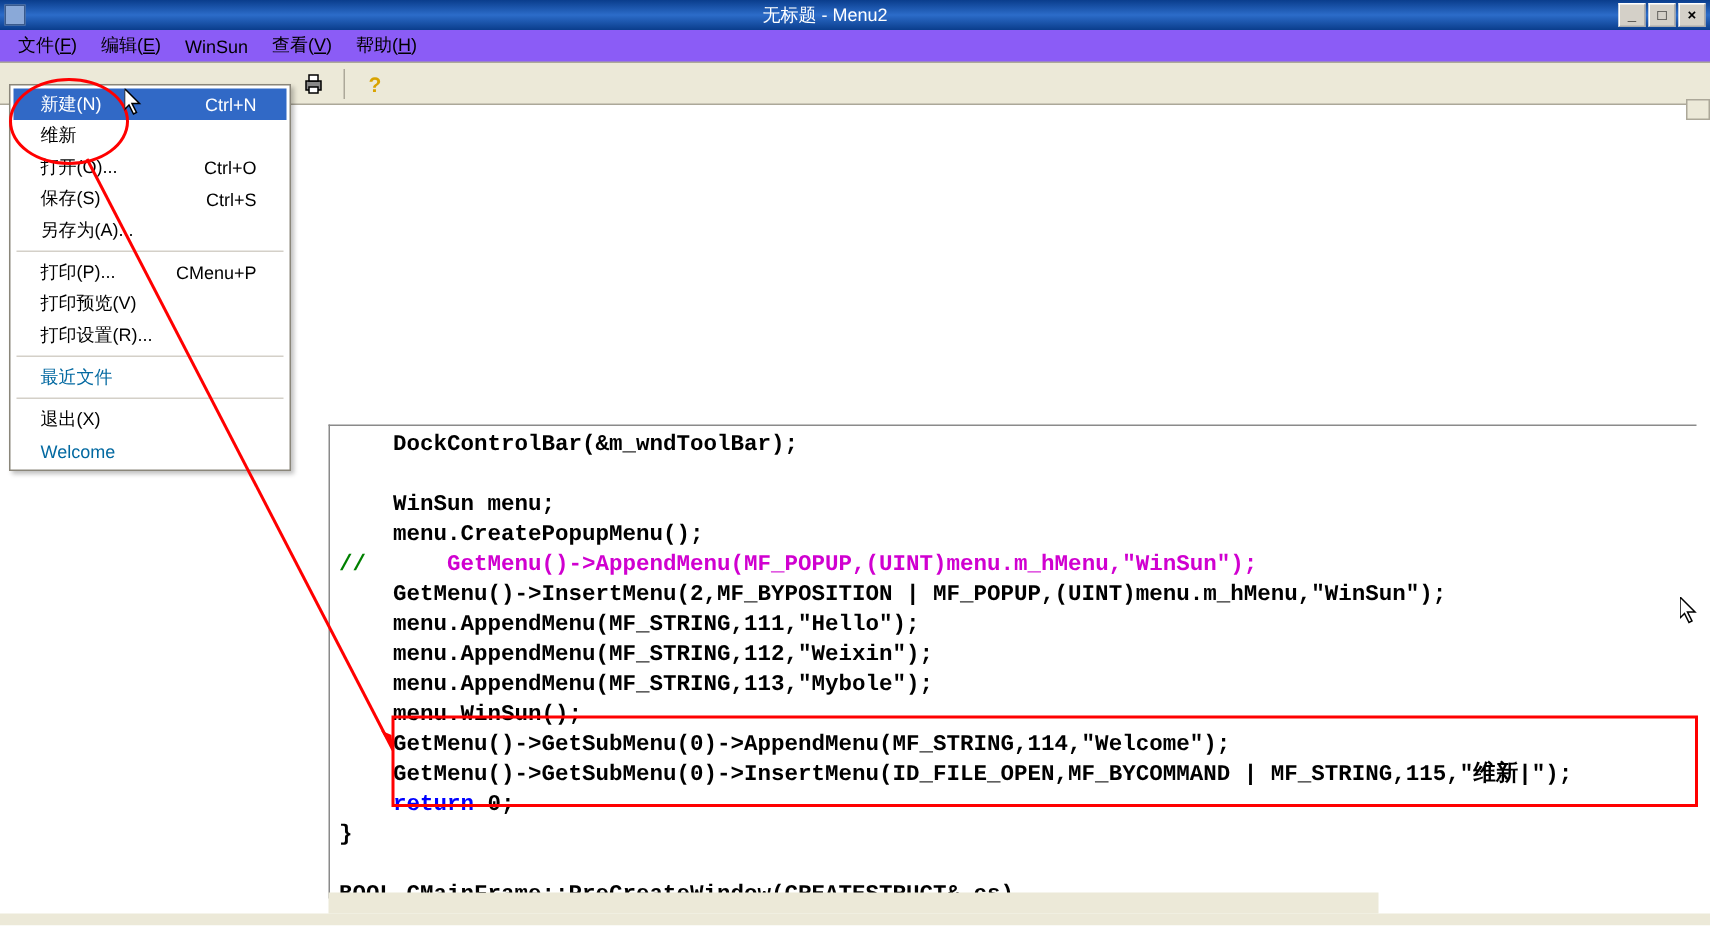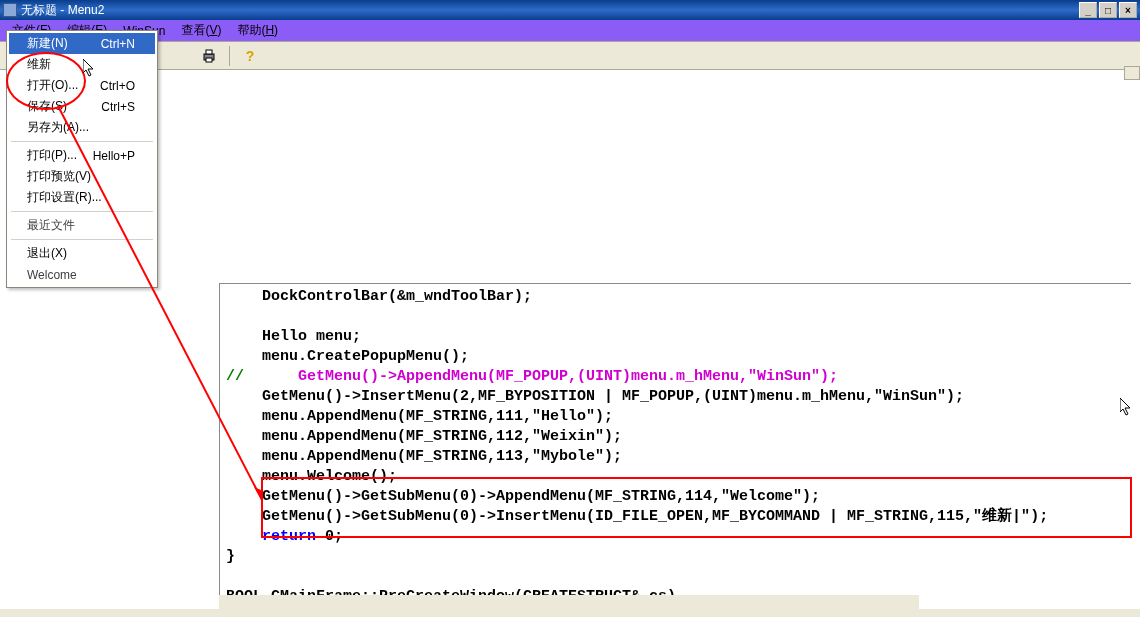--- a/index.html
+++ b/index.html
@@ -12,20 +12,21 @@
   overflow: hidden;
   position: relative;
 }
 .titlebar {
   height: 20px;
   background: linear-gradient(to bottom, #0a3d8c, #2c6cc9, #0a3d8c);
   color: #fff;
   display: flex;
   align-items: center;
   padding: 0 3px;
+  text-align: center;
 }
 .titlebar .icon {
   width: 14px; height: 14px;
   margin-right: 4px;
   background: #8aa9d8;
   border: 1px solid #3a5a8c;
 }
 .titlebar .title { flex: 1; font-size: 12px; }
 .titlebar .btns { display: flex; gap: 2px; }
 .titlebar .btn {
@@ -65,40 +66,40 @@
   display: flex; align-items: center; justify-content: center;
 }
 .toolbar .sep {
   width: 1px; height: 20px;
   background: #aca899;
   margin: 0 3px;
 }
 .dropdown {
   position: absolute;
   left: 6px;
-  top: 30px;
-  width: 152px;
+  top: 56px;
+  width: 188px;
   background: #fff;
   border: 1px solid #8a867a;
   box-shadow: 2px 2px 3px rgba(0,0,0,.25);
   padding: 2px;
 }
 .dropdown .ditem {
   height: 21px;
   display: flex;
   align-items: center;
   padding: 0 20px 0 18px;
   font-size: 12px;
   position: relative;
 }
 .dropdown .ditem.selected {
   background: #3169c6;
   color: #fff;
 }
-.dropdown .ditem.disabled { color: #404040; justify-content: center; }
+.dropdown .ditem.disabled { color: #0369a1; justify-content: center; }
 .dropdown .ditem .label { flex: 1; }
 .dropdown .ditem .shortcut { font-size: 12px; text-align: right; }
 .dropdown .dsep {
   height: 1px;
   background: #d4d0c8;
   margin: 3px 2px;
 }
 .codepane {
   position: absolute;
   left: 219px;
@@ -235,21 +236,21 @@
   <div class="ditem">
     <span class="label">保存(S)</span>
     <span class="shortcut">Ctrl+S</span>
   </div>
   <div class="ditem">
     <span class="label">另存为(A)...</span>
   </div>
   <div class="dsep"></div>
   <div class="ditem">
     <span class="label">打印(P)...</span>
-    <span class="shortcut">Hello+P</span>
+    <span class="shortcut">CMenu+P</span>
   </div>
   <div class="ditem">
     <span class="label">打印预览(V)</span>
   </div>
   <div class="ditem">
     <span class="label">打印设置(R)...</span>
   </div>
   <div class="dsep"></div>
   <div class="ditem disabled">
     <span class="label">最近文件</span>
@@ -258,28 +259,28 @@
   <div class="ditem">
     <span class="label">退出(X)</span>
   </div>
   <div class="ditem disabled">
     <span class="label">Welcome</span>
   </div>
 </div>
 
 <div class="codepane"><span>    DockControlBar(&amp;m_wndToolBar);</span>
 <span></span>
-<span>    Hello menu;</span>
+<span>    WinSun menu;</span>
 <span>    menu.CreatePopupMenu();</span>
 <span class="comment">//  </span><span class="popup">GetMenu()-&gt;AppendMenu(MF_POPUP,(UINT)menu.m_hMenu,"WinSun");</span>
 <span>    GetMenu()-&gt;InsertMenu(2,MF_BYPOSITION | MF_POPUP,(UINT)menu.m_hMenu,"WinSun");</span>
 <span>    menu.AppendMenu(MF_STRING,111,"Hello");</span>
 <span>    menu.AppendMenu(MF_STRING,112,"Weixin");</span>
 <span>    menu.AppendMenu(MF_STRING,113,"Mybole");</span>
-<span>    menu.Welcome();</span>
+<span>    menu.WinSun();</span>
 <span>    GetMenu()-&gt;GetSubMenu(0)-&gt;AppendMenu(MF_STRING,114,"Welcome");</span>
 <span>    GetMenu()-&gt;GetSubMenu(0)-&gt;InsertMenu(ID_FILE_OPEN,MF_BYCOMMAND | MF_STRING,115,"维新|");</span>
 <span>    </span><span class="kw">return</span><span> 0;</span>
 <span>}</span>
 <span></span>
 <span>BOOL CMainFrame::PreCreateWindow(CREATESTRUCT&amp; cs)</span>
 </div>
 
 <div class="redbox"></div>
 <div class="redcircle"></div>

